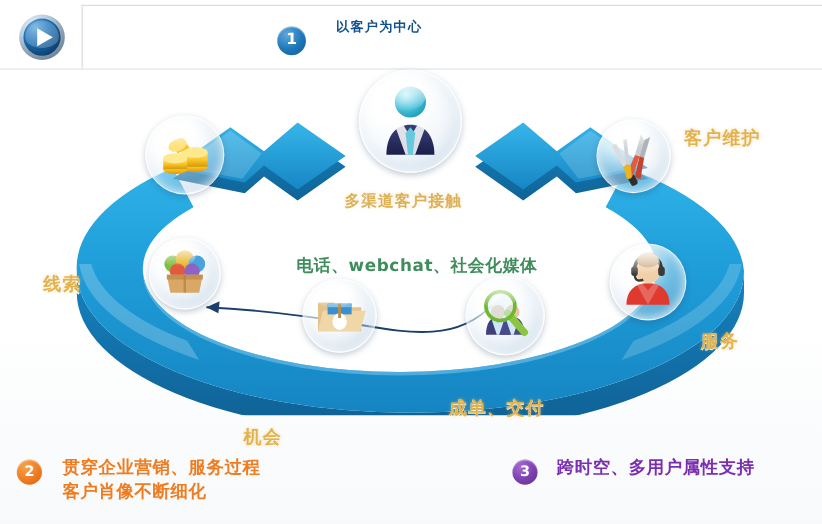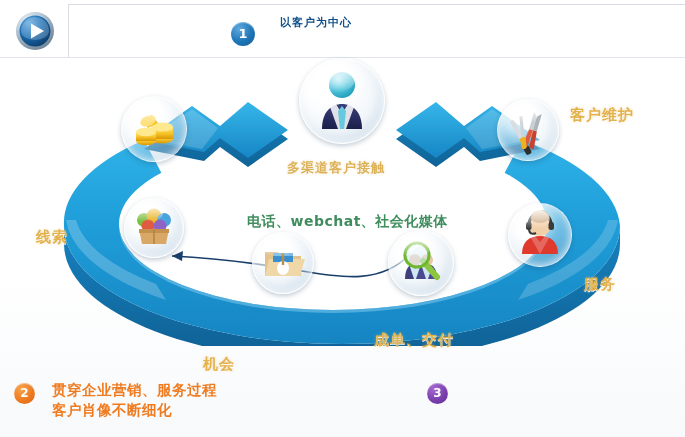--- a/index.html
+++ b/index.html
@@ -295,14 +295,15 @@
   <div class="lbl lbl-gold" style="left:570px;top:106px;">客户维护</div>
 
   <div class="lbl lbl-gold-sm" style="left:287px;top:159px;">多渠道客户接触</div>
   <div class="lbl lbl-green" style="left:247px;top:186px;margin-top:27px;">电话、webchat、社会化媒体</div>
 
   <div class="cnum orange" style="left:14px;top:383px;">2</div>
   <div class="ctext orange" style="left:52px;top:381px;">贯穿企业营销、服务过程</div>
   <div class="ctext orange" style="left:52px;top:401px;">客户肖像不断细化</div>
 
   <div class="cnum purple" style="left:427px;top:383px;">3</div>
+  <div class="ctext purple" style="left:464px;top:381px;">跨时空、多用户属性支持</div>
 
 </div>
 
 </body></html>

